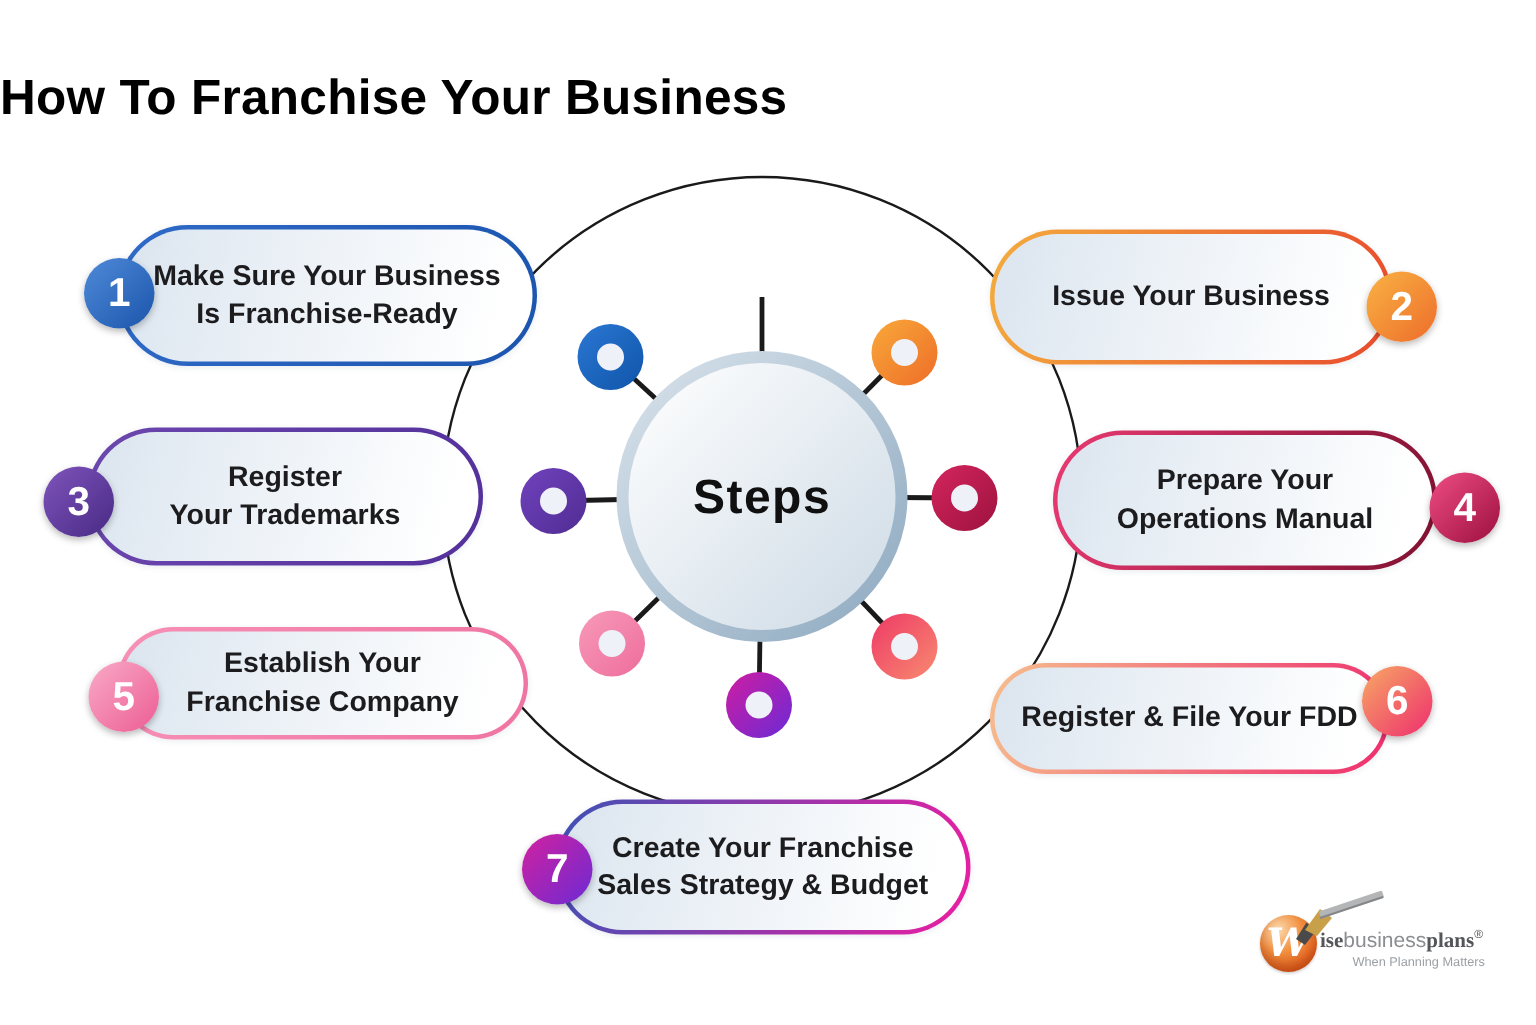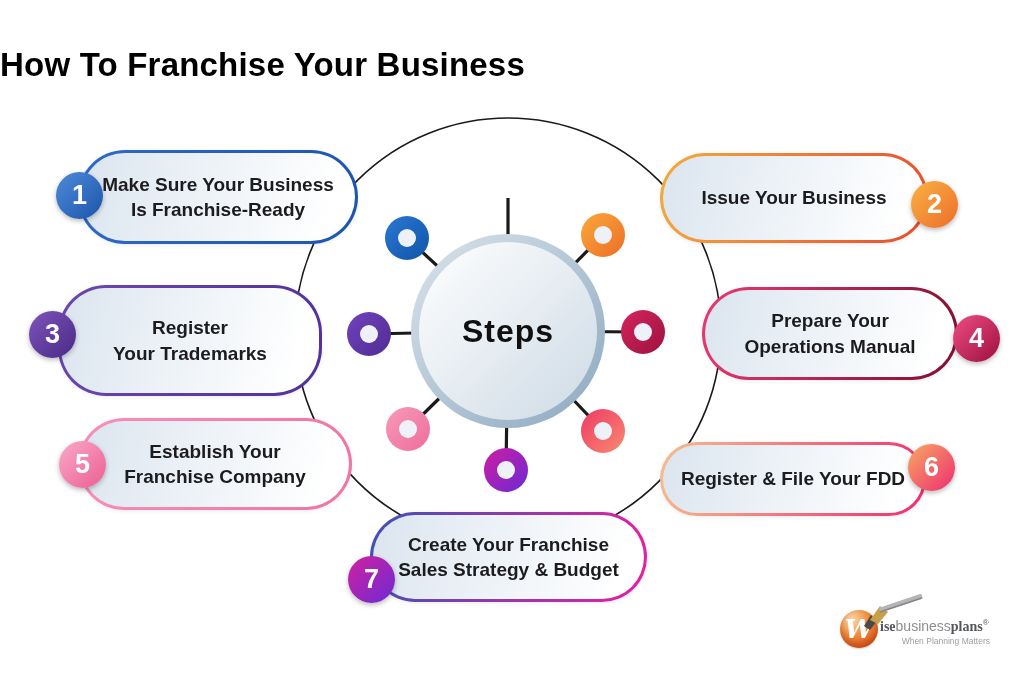--- a/index.html
+++ b/index.html
@@ -144,53 +144,53 @@
   </div>
   <div class="badge" style="left: 56px; top: 172px; --g1: #4f8ad9; --g2: #1a55ab;">1</div>
 
   <div class="pill" style="left: 660px; top: 153px; width: 268px; height: 90px; --g1: #f3ac3e; --g2: #e84a2d;">
     <div class="pill-in" style="--g1: #dbe5ef; --g2: #ffffff;">
       <span class="l1">Issue Your Business</span>
     </div>
   </div>
   <div class="badge" style="left: 911px; top: 181px; --g1: #f9b244; --g2: #ed6d2a;">2</div>
 
-  <div class="pill" style="left: 58px; top: 285px; width: 264px; height: 111px; --g1: #6b47ae; --g2: #53309a;">
+  <div class="pill" style="left: 58px; top: 285px; width: 264px; height: 92px; --g1: #6b47ae; --g2: #53309a;">
     <div class="pill-in" style="--g1: #dbe5ef; --g2: #ffffff;">
       <span class="l1">Register</span>
       <span class="l2">Your Trademarks</span>
     </div>
   </div>
   <div class="badge" style="left: 29px; top: 311px; --g1: #7f54bb; --g2: #482a85;">3</div>
 
   <div class="pill" style="left: 702px; top: 287px; width: 256px; height: 93px; --g1: #e93a72; --g2: #7e1030;">
     <div class="pill-in" style="--g1: #dbe5ef; --g2: #ffffff;">
       <span class="l1">Prepare Your</span>
       <span class="l2">Operations Manual</span>
     </div>
   </div>
   <div class="badge" style="left: 953px; top: 315px; --g1: #ef4d84; --g2: #9c0f3f;">4</div>
 
-  <div class="pill" style="left: 78px; top: 418px; width: 274px; height: 92px; --g1: #f790b6; --g2: #ef74a2;">
+  <div class="pill" style="left: 78px; top: 418px; width: 274px; height: 75px; --g1: #f790b6; --g2: #ef74a2;">
     <div class="pill-in" style="--g1: #dbe5ef; --g2: #ffffff;">
       <span class="l1">Establish Your</span>
       <span class="l2">Franchise Company</span>
     </div>
   </div>
   <div class="badge" style="left: 59px; top: 441px; --g1: #f9aac7; --g2: #ec5d93;">5</div>
 
   <div class="pill" style="left: 660px; top: 418px; width: 266px; height: 74px; margin-top: 24px; --g1: #f6be8d; --g2: #ee2d6e;">
     <div class="pill-in" style="--g1: #dbe5ef; --g2: #ffffff;">
       <span class="l1">Register &amp; File Your FDD</span>
 
     </div>
   </div>
   <div class="badge" style="left: 908px; top: 444px; --g1: #f7a964; --g2: #ee2d6e;">6</div>
 
-  <div class="pill" style="left: 370px; top: 512px; width: 277px; height: 90px; --g1: #3d52b4; --g2: #ec1da2;">
+  <div class="pill" style="left: 370px; top: 533px; width: 277px; height: 90px; --g1: #3d52b4; --g2: #ec1da2;">
     <div class="pill-in" style="--g1: #dbe5ef; --g2: #ffffff;">
       <span class="l1">Create Your Franchise</span>
       <span class="l2">Sales Strategy &amp; Budget</span>
     </div>
   </div>
   <div class="badge" style="left: 348px; top: 556px; --g1: #d2219f; --g2: #6c2ad4;">7</div>
 
   <div class="logo">
     <div class="logo-sphere">W</div>
     <svg class="logo-pen" width="186" height="70" viewBox="0 0 186 70">

